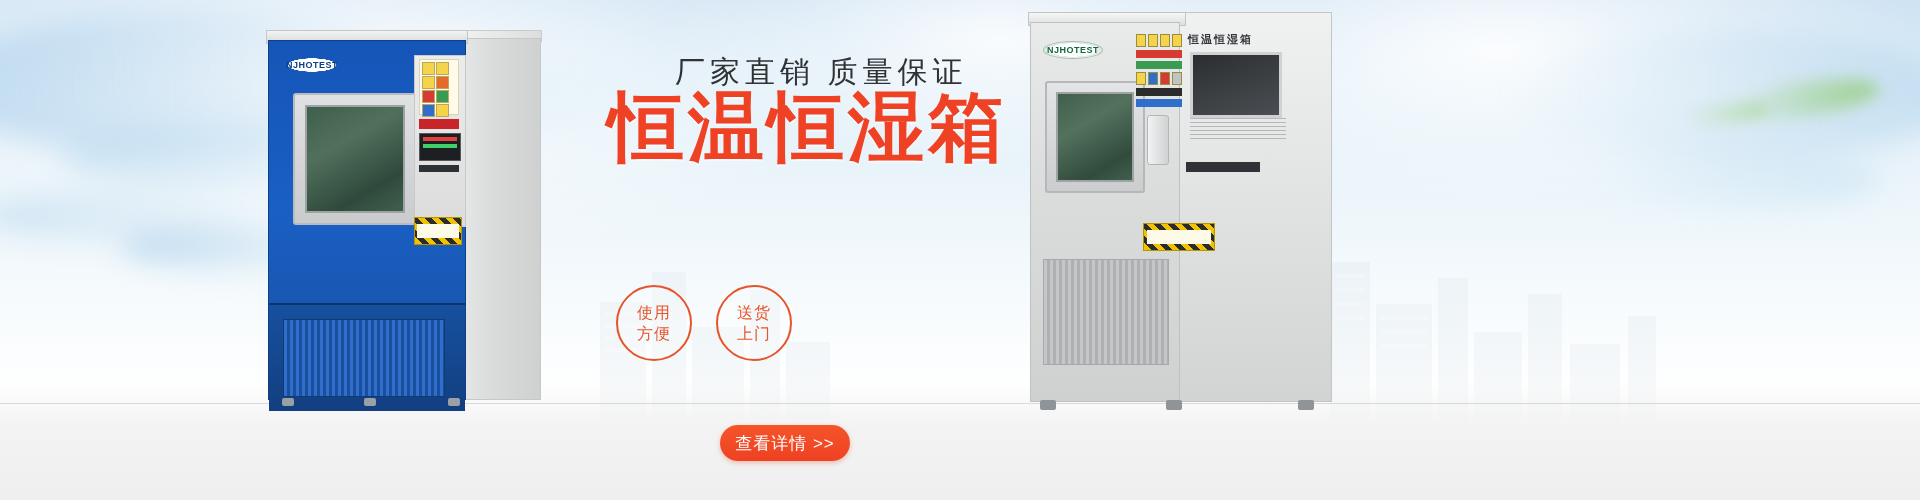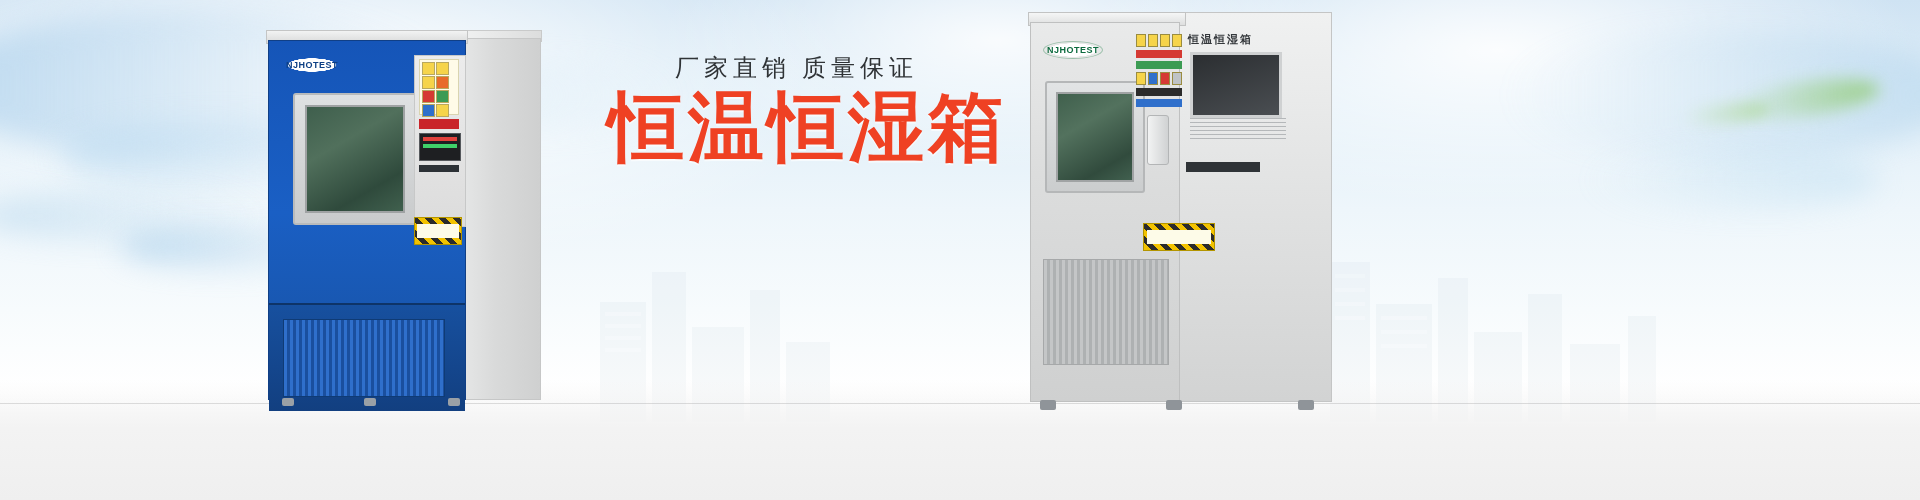--- a/index.html
+++ b/index.html
@@ -212,21 +212,21 @@
     background:radial-gradient(ellipse at center,#ffffff 0 58%,rgba(255,255,255,0) 60%);
     color:#0d6b3f;font-size:9px;font-weight:700;line-height:16px;text-align:center;letter-spacing:.5px;
     border:1px solid rgba(20,120,60,.35);border-radius:50%;
   }
 
   
   .copy{position:absolute;left:560px;top:0;width:560px;height:500px;}
 
   .eyebrow{
     position:absolute;left:115px;top:52px;
-    font-size:24px;color:#2f3336;letter-spacing:5px;white-space:nowrap;
+    font-size:30px;color:#2f3336;letter-spacing:5px;white-space:nowrap;
     font-family:"Liberation Serif","DejaVu Serif",serif;font-weight:400;
   }
   .headline{
     position:absolute;left:48px;top:86px;
     font-size:76px;line-height:82px;color:#ef4123;font-weight:700;letter-spacing:4px;
     white-space:nowrap;
     text-shadow:0 2px 0 rgba(255,255,255,.6);
   }
   .subbar{
     position:absolute;left:16px;top:199px;width:490px;height:35px;
@@ -391,17 +391,26 @@
   </div>
 
   <div class="copy">
 
     <div class="eyebrow">厂家直销  质量保证</div>
 
     <div class="headline">恒温恒湿箱</div>
 
 
     <div class="badges">
-    </div>
-
+      <div class="badge">
+        <i>使用</i>
+        <i>方便</i>
+      </div>
+      <div class="badge">
+        <i>送货</i>
+        <i>上门</i>
+      </div>
+    </div>
+
+    <button class="cta">查看详情 &gt;&gt;</button>
   </div>
 
 </div>
 
 </body></html>

